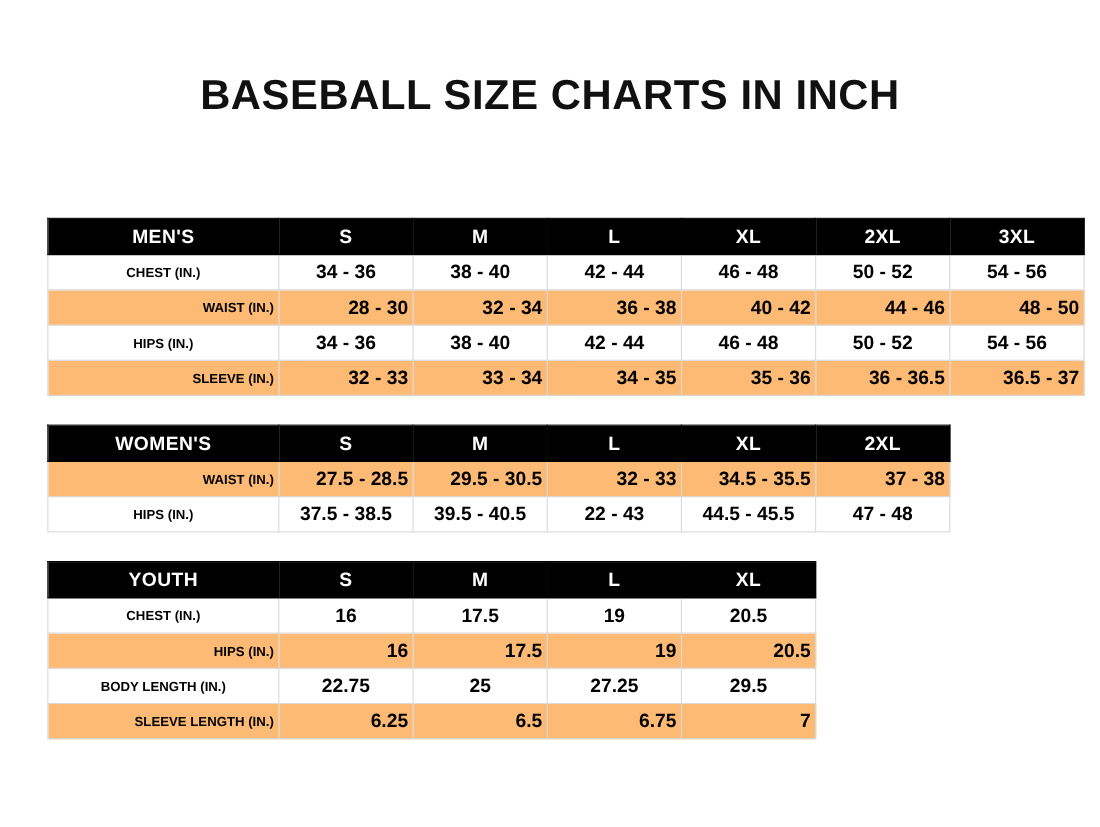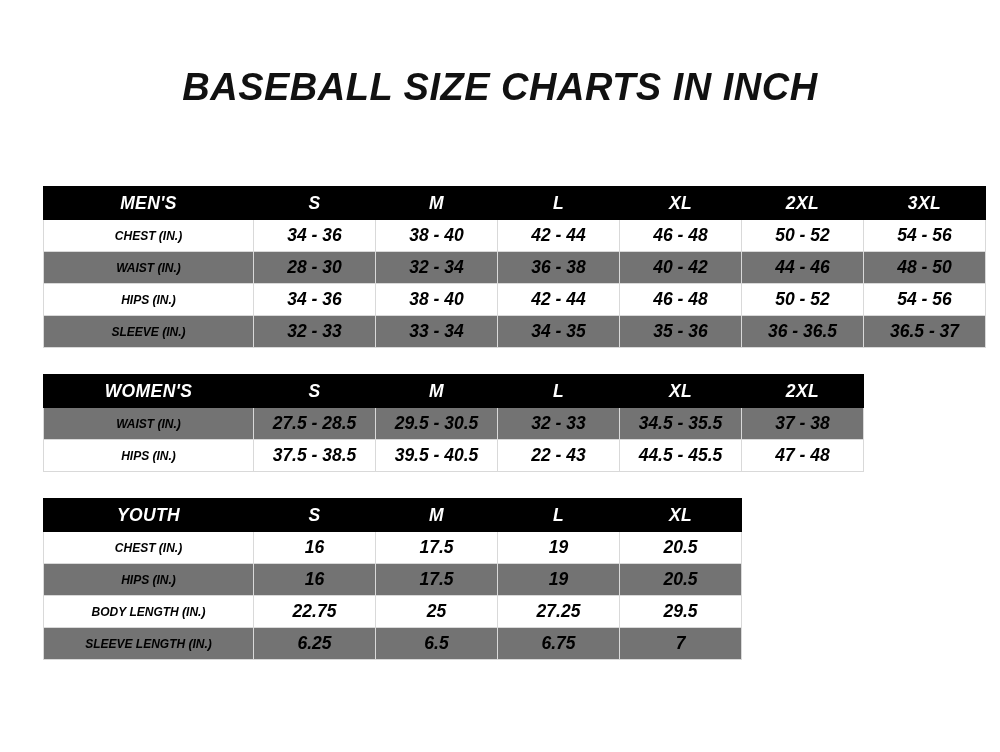--- a/index.html
+++ b/index.html
@@ -12,37 +12,36 @@
     height: 752px;
     font-family: "Liberation Sans", sans-serif;
     color: #000000;
     position: relative;
     overflow: hidden;
   }
   .page {
     width: 1000px;
     height: 752px;
     position: relative;
-    font-style: italic;
   }
   .title {
     position: absolute;
     top: 66px;
     left: 0;
     width: 1000px;
     text-align: center;
     font-size: 38px;
     font-weight: bold;
     letter-spacing: 0.5px;
     color: #111111;
     font-family: "Liberation Sans", sans-serif;
   }
   .tables {
     position: absolute;
-    top: 186px;
+    top: 198px;
     left: 43px;
   }
   table {
     border-collapse: collapse;
     table-layout: fixed;
     font-family: "Liberation Sans", sans-serif;
   }
   table.men   { margin-bottom: 26px; }
   table.women { margin-bottom: 26px; }
 
@@ -61,21 +60,22 @@
     color: #ffffff;
     border: 1px solid #000000;
     font-size: 17.5px;
     height: 32px;
     letter-spacing: 0.4px;
   }
   thead th.rowhead {
     text-align: center;
   }
   tbody tr.alt td {
-    background: #737373;
+    background: #fdba74;
+    text-align: right;
   }
   td.rowhead {
     text-align: center;
     font-size: 12px;
   }
 
   
   .men col.c0   { width: 210px; }
   .men col.cx   { width: 122px; }
 

